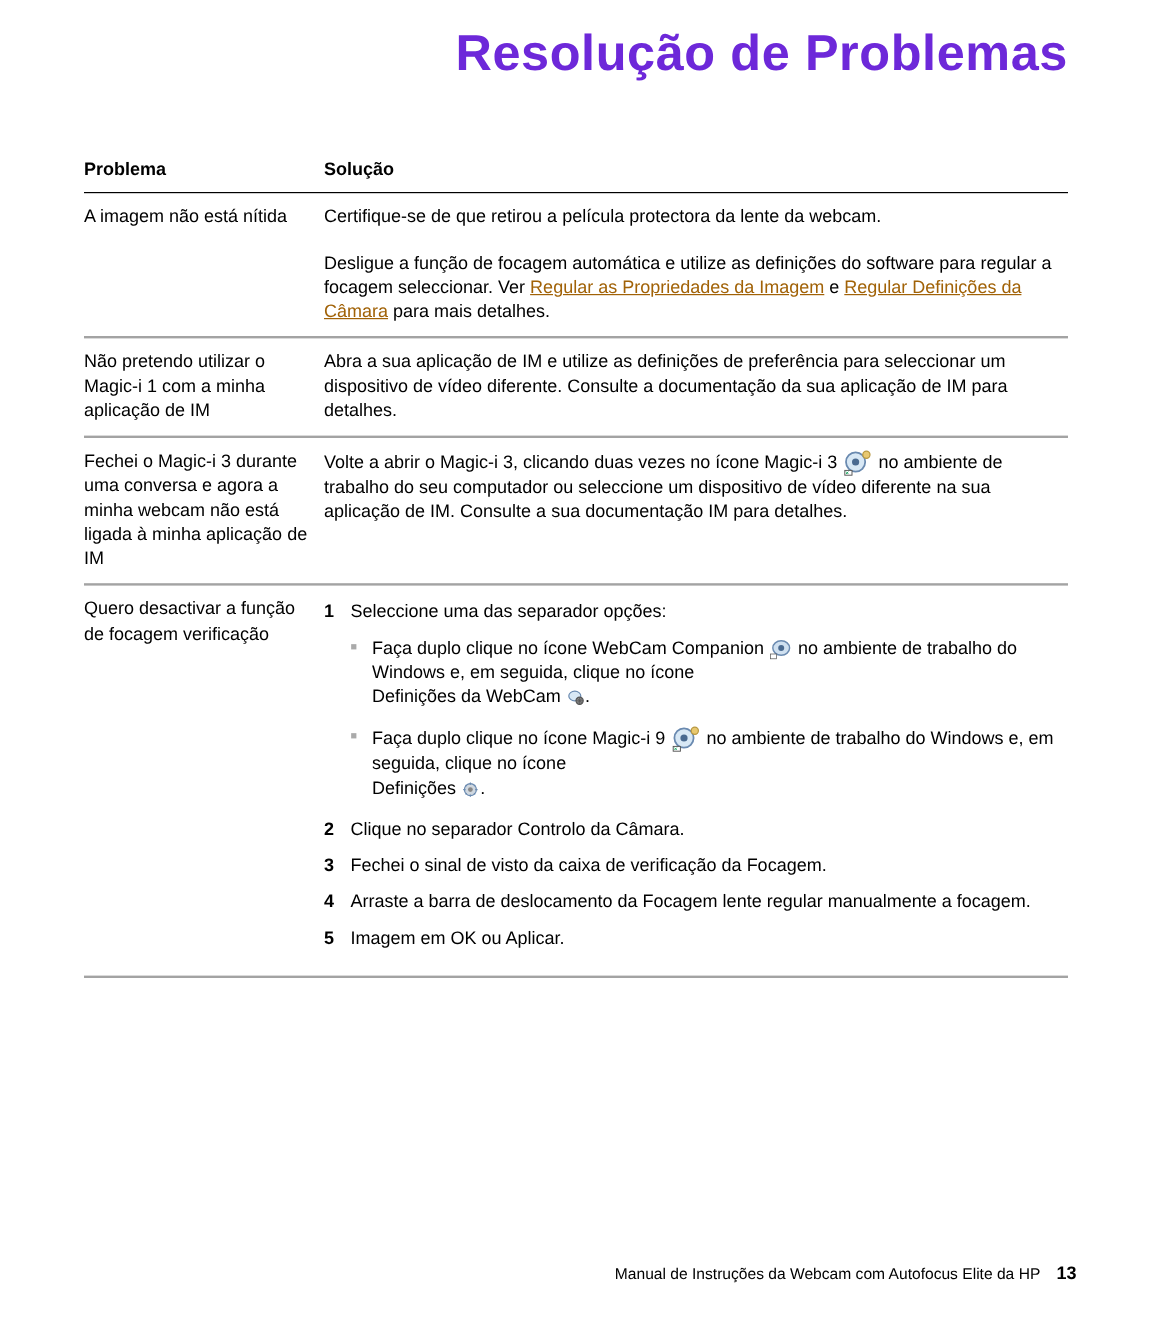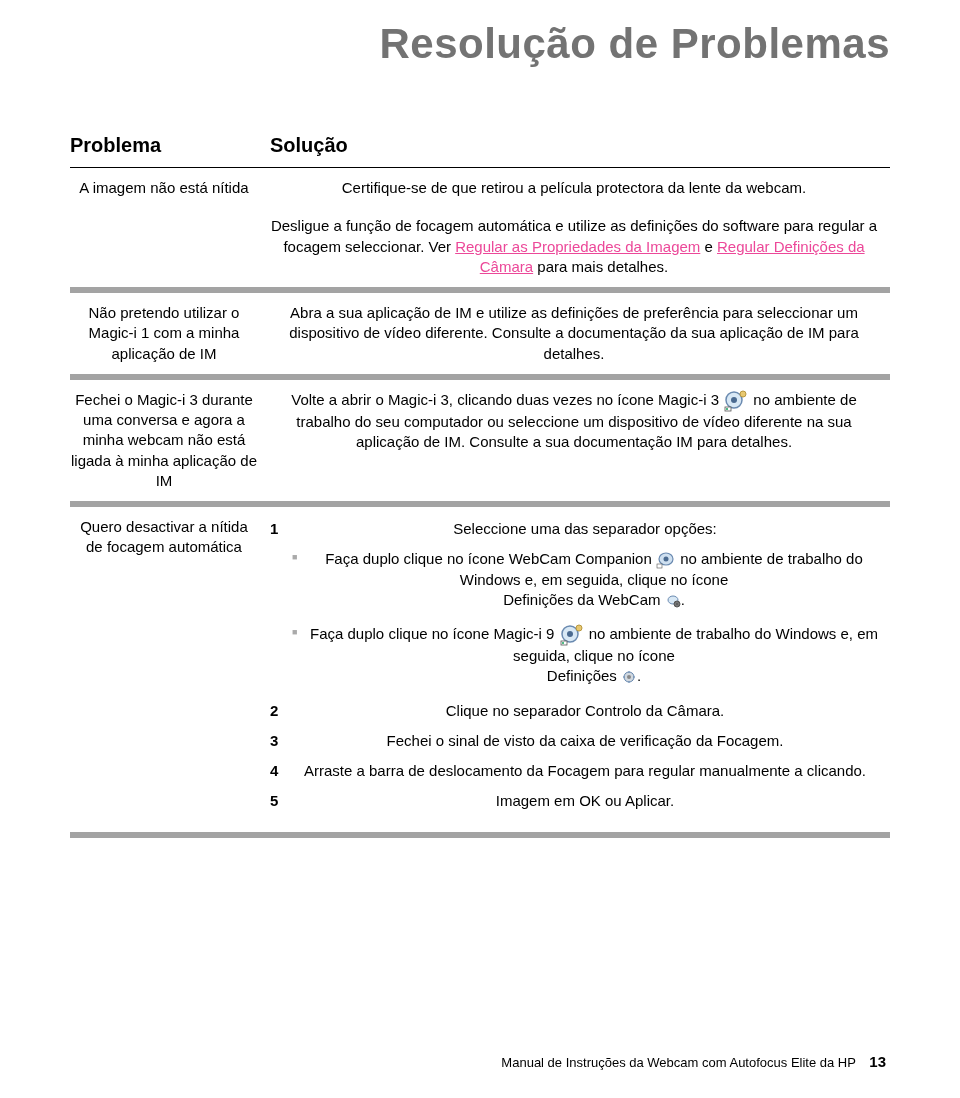--- a/index.html
+++ b/index.html
@@ -8,49 +8,48 @@
     width: 960px;
     height: 1098px;
     background: #fff;
     color: #000;
     padding: 20px 70px 30px 70px;
     position: relative;
   }
   h1 {
     font-size: 42px;
     font-weight: bold;
-    color: #737373;
+    color: #6d28d9;
     text-align: right;
     margin-bottom: 60px;
     letter-spacing: 0.5px;
   }
   table.trouble {
     width: 100%;
     border-collapse: collapse;
     font-size: 15px;
     line-height: 1.35;
   }
   table.trouble th {
     text-align: left;
     font-weight: bold;
-    font-size: 20px;
+    font-size: 15px;
     padding: 4px 10px 8px 0;
     border-bottom: 1px solid #000;
     vertical-align: bottom;
   }
   table.trouble td {
     padding: 10px 12px 10px 0;
-    border-bottom: 6px solid #a3a3a3;
+    border-bottom: 2px solid #a3a3a3;
     vertical-align: top;
-    text-align: center;
   }
   table.trouble td.problem {
     width: 200px;
   }
-  a.link { color: #ec4899; text-decoration: underline; }
+  a.link { color: #a16207; text-decoration: underline; }
   .icon-svg { display: inline-block; vertical-align: middle; }
   ol.steps { list-style: none; counter-reset: step; margin-top: 2px; }
   ol.steps > li { counter-increment: step; margin-bottom: 10px; padding-left: 22px; position: relative; }
   ol.steps > li::before {
     content: counter(step);
     position: absolute;
     left: 0;
     font-weight: bold;
   }
   ul.sub { list-style: none; margin: 10px 0 14px 0; }
@@ -59,21 +58,21 @@
     content: "■";
     position: absolute;
     left: 0;
     top: 2px;
     color: #aaa;
     font-size: 9px;
   }
   .footer {
     position: absolute;
     bottom: 28px;
-    right: 74px;
+    right: 63px;
     font-size: 13px;
   }
   .footer .pg { font-weight: bold; margin-left: 10px; font-size: 15px; }
   .b { font-weight: normal; }
   .last-row td { border-bottom: none; }
 </style>
 </head>
 <body>
 
 <h1>Resolução de Problemas</h1>
@@ -111,21 +110,21 @@
             <circle cx="11" cy="10" r="3" fill="#4a6a90"></circle>
             <circle cx="20" cy="4" r="3" fill="#e8c870" stroke="#b89840"></circle>
             <rect x="2" y="17" width="6" height="4" fill="#fff" stroke="#555" stroke-width="0.8"></rect>
             <path d="M3 18 L5 20 M5 18 L3 20" stroke="#2a6" stroke-width="0.8"></path>
           </svg>
           <span> no ambiente de trabalho do seu computador ou seleccione um dispositivo de vídeo diferente na sua aplicação de IM. Consulte a sua documentação IM para detalhes.</span>
         </p>
       </td>
     </tr>
     <tr class="last-row">
-      <td class="problem">Quero desactivar a nítida de focagem automática</td>
+      <td class="problem">Quero desactivar a função de focagem verificação</td>
       <td>
         <ol class="steps">
           <li>
             <span>Seleccione uma das separador opções:</span>
             <ul class="sub">
               <li>
                 <span>Faça duplo clique no ícone </span><span class="b">WebCam Companion</span>
                 <svg class="icon-svg" width="20" height="18" viewBox="0 0 20 18">
                   <ellipse cx="10" cy="8" rx="7" ry="6" fill="#cfe0f0" stroke="#6a8ab0" stroke-width="1.2"></ellipse>
                   <circle cx="10" cy="8" r="2.5" fill="#4a6a90"></circle>
@@ -158,21 +157,21 @@
               </li>
             </ul>
           </li>
           <li>
             <span>Clique no separador </span><span class="b">Controlo da Câmara</span><span>.</span>
           </li>
           <li>
             <span>Fechei o sinal de visto da caixa de verificação da </span><span class="b">Focagem</span><span>.</span>
           </li>
           <li>
-            <span>Arraste a barra de deslocamento da </span><span class="b">Focagem</span><span> para regular manualmente a clicando.</span>
+            <span>Arraste a barra de deslocamento da </span><span class="b">Focagem</span><span> lente regular manualmente a focagem.</span>
           </li>
           <li>
             <span>Imagem em </span><span class="b">OK</span><span> ou </span><span class="b">Aplicar</span><span>.</span>
           </li>
         </ol>
       </td>
     </tr>
   </tbody>
 </table>
 

